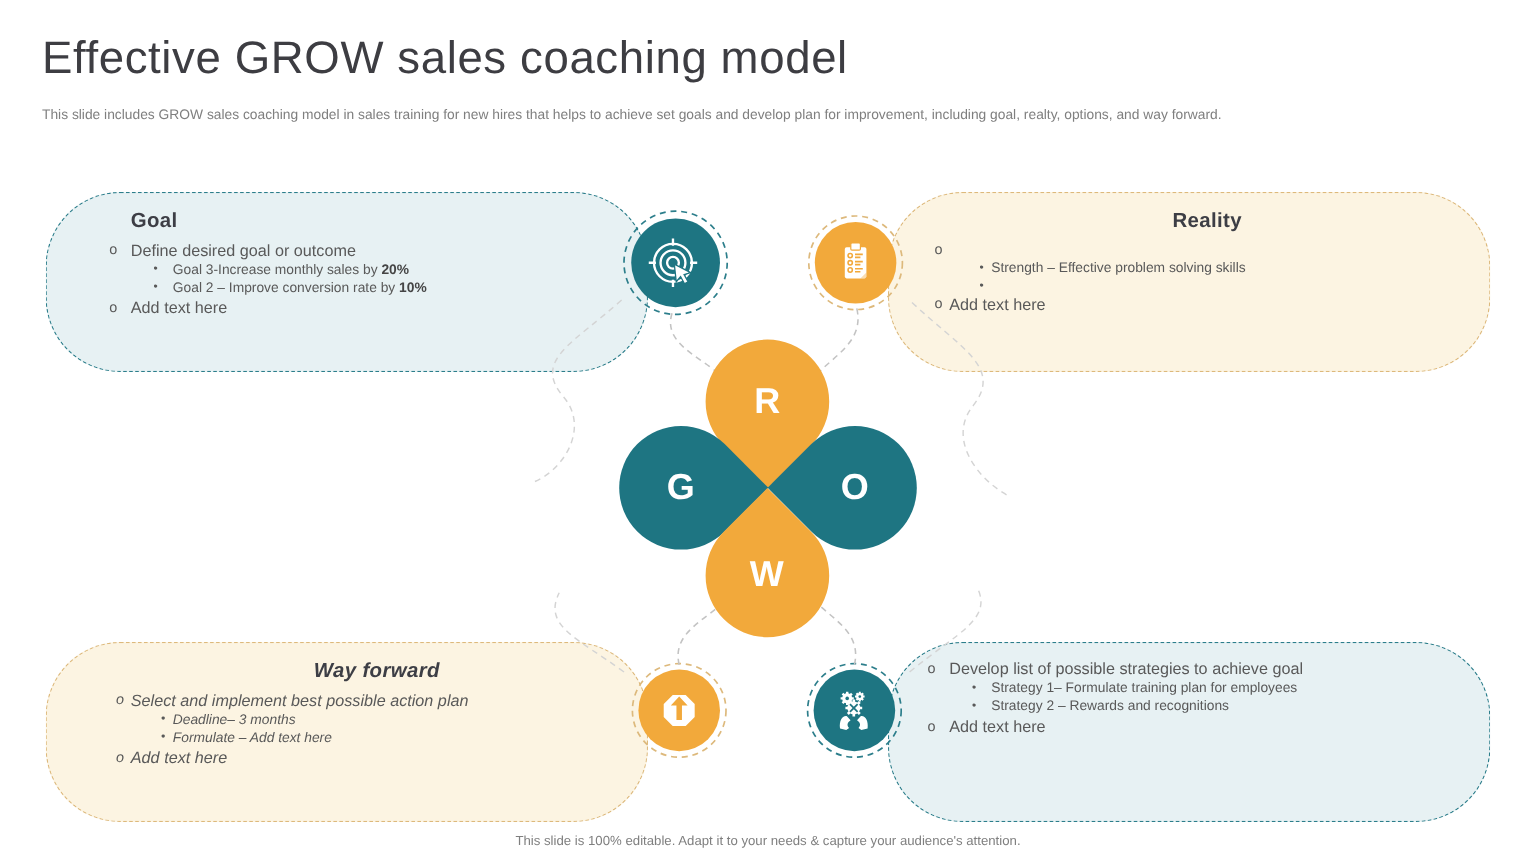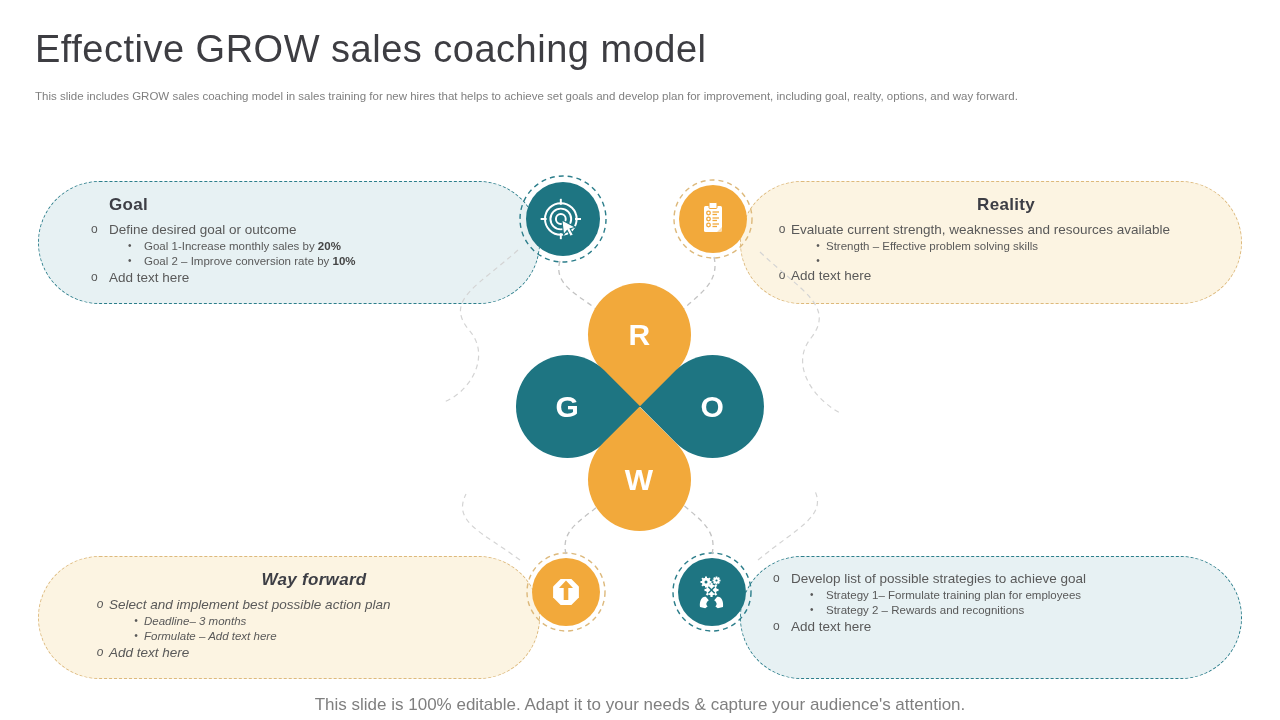--- a/index.html
+++ b/index.html
@@ -9,23 +9,22 @@
   }
   .abs{position:absolute;}
   
   .title{
     left:35px;top:28px;width:900px;font-size:38px;font-weight:400;color:#3d3d42;
     letter-spacing:.5px;
   }
   .subtitle{left:35px;top:90px;width:1210px;font-size:11.5px;color:#7f7f7f;}
   
   .box{
-    width:502px;height:123px;border-radius:62px;box-sizing:border-box;
+    width:502px;height:150px;border-radius:62px;box-sizing:border-box;
     padding:13px 20px 0 52px;
-    margin-top:21px;
   }
   .box.teal-fill{background:#e7f1f3;border:1.5px dashed #2c7e8b;}
   .box.cream-fill{background:#fcf4e2;border:1.5px dashed #ddb97c;text-align:center;}
   .box.right-side{padding-left:32px;}
   .box h2{margin:0 0 6px 18px;font-size:17px;font-weight:bold;color:#3d3e45;letter-spacing:.3px;}
   .bullet{display:flex;font-size:13.5px;color:#595959;line-height:1.32;}
   .bullet .m{width:18px;flex:0 0 18px;font-size:12px;padding-top:1px;}
   .sub{display:flex;font-size:11.5px;color:#595959;margin-left:37px;line-height:1.33;}
   .sub .m{width:16px;flex:0 0 16px;font-size:10px;}
   .sub b{color:#454545;}
@@ -38,58 +37,57 @@
   .petal{
     position:absolute;width:103px;height:103px;display:flex;align-items:center;justify-content:center;
     transform:rotate(45deg);
   }
   .petal span{transform:rotate(-45deg);color:#fff;font-size:30px;font-weight:bold;}
   .petal.p-top{left:88px;top:13px;background:#f2a93b;border-radius:50% 50% 0 50%;}
   .petal.p-bottom{left:88px;top:158px;background:#f2a93b;border-radius:0 50% 50% 50%;}
   .petal.p-left{left:16px;top:85px;background:#1e7582;border-radius:50% 0 50% 50%;}
   .petal.p-right{left:161px;top:85px;background:#1e7582;border-radius:50% 50% 50% 0;}
   
-  .footer{left:0;top:695px;width:1280px;text-align:center;font-size:17px;color:#7f7f7f;}
+  .footer{left:0;top:695px;width:1280px;text-align:center;font-size:11px;color:#7f7f7f;}
   
   #overlay{left:0;top:0;z-index:3;pointer-events:none;}
   .boxlayer{z-index:2;}
 </style>
 </head>
 <body>
 
 <div id="slide">
 
   <div class="abs title">Effective GROW sales coaching model</div>
   <div class="abs subtitle">This slide includes GROW sales coaching model in sales training for new hires that helps to achieve set goals and develop plan for improvement, including goal, realty, options, and way forward.</div>
 
   <div class="abs box teal-fill boxlayer" style="left:38px;top:160px;">
     <h2>Goal</h2>
     <div class="bullet">
       <span class="m">o</span>
       <span>Define desired goal or outcome</span>
     </div>
     <div class="sub">
       <span class="m">•</span>
-      <span><span>Goal 1-Increase monthly sales by </span><b>20%</b></span>
+      <span><span>Goal 3-Increase monthly sales by </span><b>20%</b></span>
     </div>
     <div class="sub">
       <span class="m">•</span>
       <span><span>Goal 2 – Improve conversion rate by </span><b>10%</b></span>
     </div>
     <div class="bullet">
       <span class="m">o</span>
       <span>Add text here</span>
     </div>
   </div>
 
   <div class="abs box cream-fill right-side boxlayer" style="left:740px;top:160px;">
     <h2>Reality</h2>
     <div class="bullet">
       <span class="m">o</span>
-      <span>Evaluate current strength, weaknesses and resources available</span>
     </div>
     <div class="sub">
       <span class="m">•</span>
       <span><span>Strength – Effective problem solving skills</span><b></b></span>
     </div>
     <div class="sub">
       <span class="m">•</span>
     </div>
     <div class="bullet">
       <span class="m">o</span>

